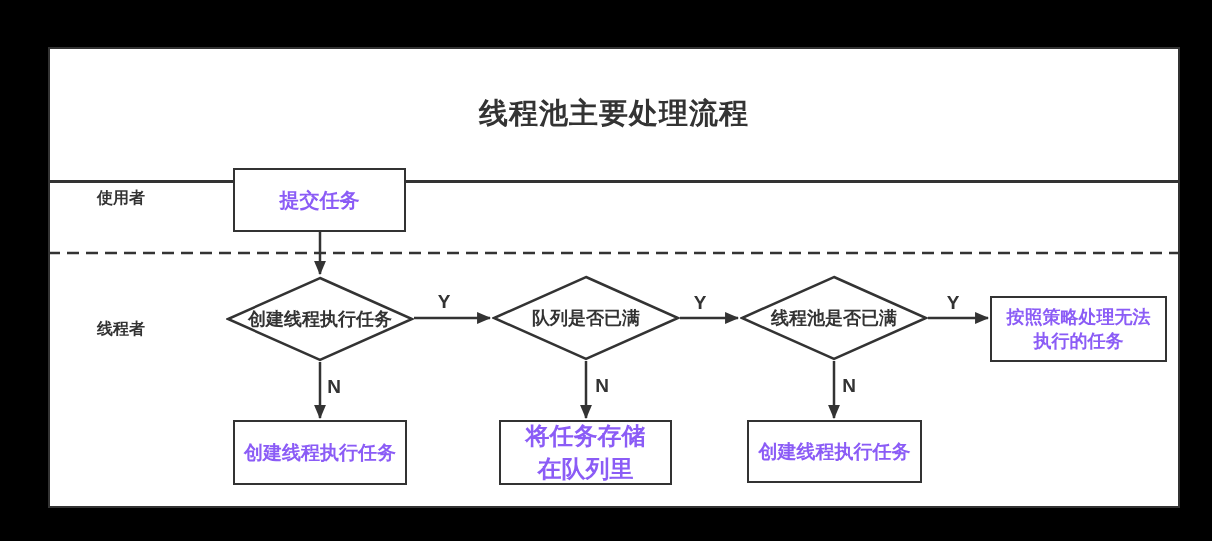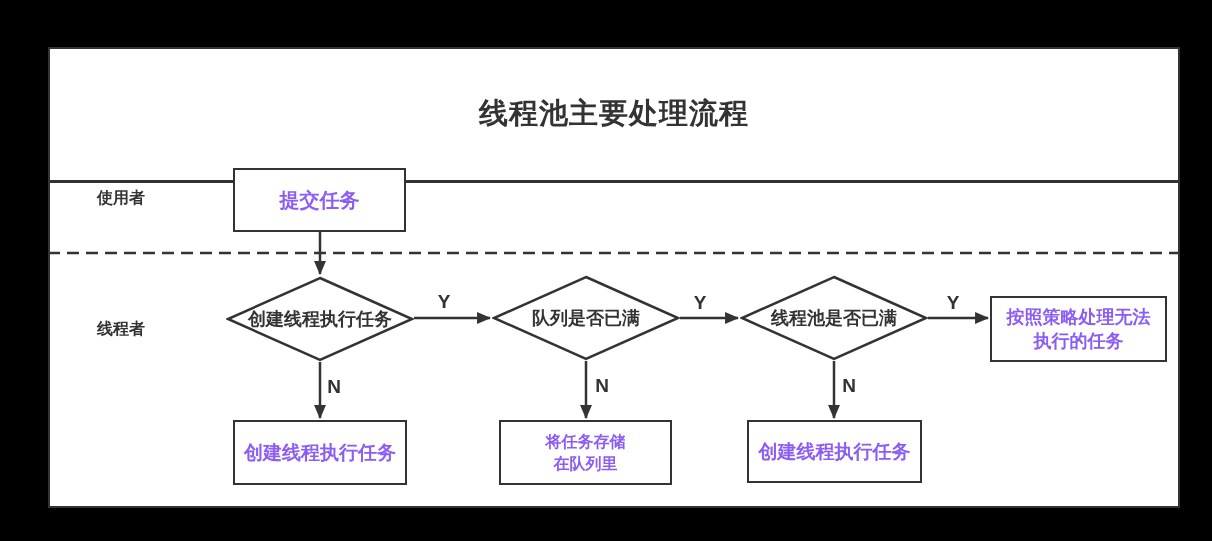--- a/index.html
+++ b/index.html
@@ -55,21 +55,21 @@
     line-height: 1.35;
   }
   .proc {
     background: #ffffff;
     border: 2.5px solid #333333;
     font-size: 19px;
   }
   .node.submit  { left: 233px; top: 168px; width: 173px; height: 64px; font-size: 20px; }
   .node.policy  { left: 990px; top: 296px; width: 177px; height: 66px; font-size: 18px; }
   .node.create1 { left: 233px; top: 420px; width: 174px; height: 65px; }
-  .node.queue   { left: 499px; top: 420px; width: 173px; height: 65px; font-size: 16px; }
+  .node.queue   { left: 499px; top: 420px; width: 173px; height: 65px; font-size: 24px; }
   .node.create2 { left: 747px; top: 420px; width: 175px; height: 63px; }
 
   .diamond {
     position: absolute;
     width: 188px; height: 86px;
   }
   .diamond svg { position: absolute; left: 0; top: 0; }
   .diamond .dlabel {
     position: absolute; left: 0; top: 0;
     width: 100%; height: 100%;

